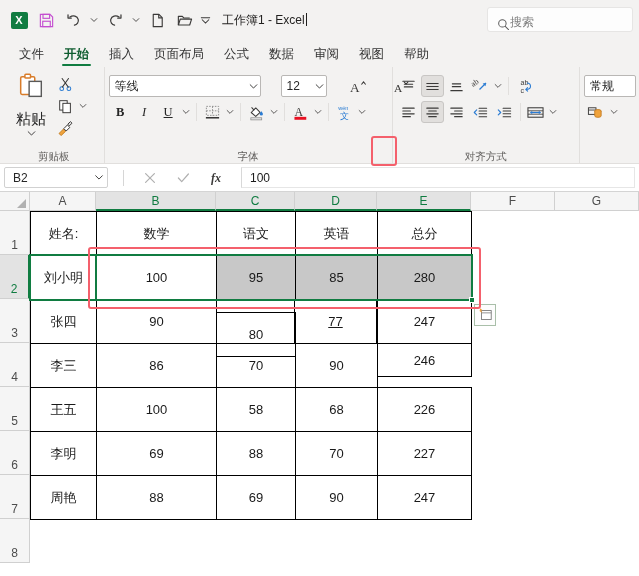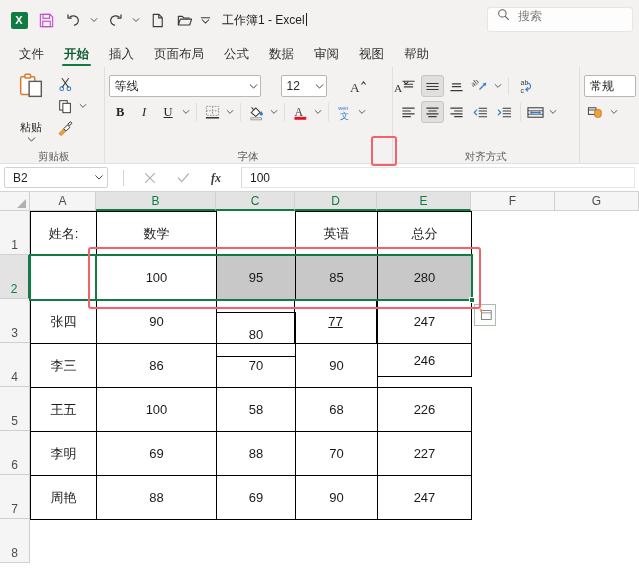--- a/index.html
+++ b/index.html
@@ -31,21 +31,21 @@
   .title-text{
     margin-left:10px; font-size:12px; color:#201f1e; white-space:nowrap;
   }
   .title-caret{
     display:inline-block;width:1px;height:13px;background:#201f1e;
     vertical-align:-2px;margin-left:1px;
   }
   .searchbox{
     position:absolute; left:487px; top:7px; width:146px; height:25px;
     background:#fdfdfd; border:1px solid #e6e5e4; border-radius:3px;
-    display:flex; align-items:flex-start; padding-left:9px; gap:8px;
+    display:flex; align-items:flex-end; padding-left:9px; gap:0;
   }
   .searchbox .ph{ color:#808080; font-size:12px; }
 
   
   .tabs{
     height:27px; background:#f3f2f1; display:flex; align-items:flex-end;
     padding-left:9px; gap:0px; flex:none;
   }
   .tab{
     padding:0 10px; height:25px; line-height:25px; font-size:12.5px;
@@ -71,21 +71,21 @@
   .rgroup .glabel{
     height:15px; font-size:10.5px; color:#605e5c; text-align:center;
     line-height:15px; position:relative;
   }
 
   
   .paste-btn{
     width:46px; display:flex; flex-direction:column; align-items:center;
     padding-top:2px; border-radius:3px;
   }
-  .paste-lbl{ font-size:11px; color:#262626; margin-top:18px; }
+  .paste-lbl{ font-size:15px; color:#262626; margin-top:8px; }
   .mini-col{ display:flex; flex-direction:column; gap:2px; padding-top:4px; }
   .mini-row{ display:flex; align-items:center; gap:1px; }
   .mini-btn{ width:22px;height:20px;display:flex;align-items:center;justify-content:center;border-radius:3px;}
   .chev{ width:11px; height:20px; display:flex;align-items:center;justify-content:center; border-radius:3px;}
 
   
   .fontrow1{ display:flex; align-items:center; gap:20px; padding-top:5px; }
   .fontrow2{ display:flex; align-items:center; gap:1px; padding-top:4px; }
   .combo{
     height:22px; background:#fff; border:1px solid #b9b7b5; border-radius:2px;
@@ -580,23 +580,25 @@
     <div class="rowhead sel" style="top:63px;  height:44px;">2</div>
     <div class="rowhead" style="top:107px; height:44px;">3</div>
     <div class="rowhead" style="top:151px; height:44px;">4</div>
     <div class="rowhead" style="top:195px; height:44px;">5</div>
     <div class="rowhead" style="top:239px; height:44px;">6</div>
     <div class="rowhead" style="top:283px; height:44px;">7</div>
     <div class="rowhead" style="top:327px; height:44px;">8</div>
 
     <div class="cell bordered" style="left:96px;  top:19px; width:121px; height:45px;">数学</div>
     <div class="cell bordered" style="left:30px;  top:19px; width:67px;  height:45px;">姓名:</div>
+    <div class="cell bordered" style="left:216px; top:19px; width:80px;  height:45px;">语文</div>
     <div class="cell bordered" style="left:295px; top:19px; width:83px;  height:45px;">英语</div>
     <div class="cell bordered" style="left:377px; top:19px; width:95px;  height:45px;">总分</div>
 
+    <div class="cell bordered" style="left:30px;  top:63px; width:67px;  height:45px;">刘小明</div>
     <div class="cell bordered" style="left:96px;  top:63px; width:121px; height:45px;">100</div>
     <div class="cell bordered selfill" style="left:216px; top:63px; width:80px;  height:45px;">95</div>
     <div class="cell bordered selfill" style="left:295px; top:63px; width:83px;  height:45px;">85</div>
     <div class="cell bordered selfill" style="left:377px; top:63px; width:95px;  height:45px;">280</div>
 
     <div class="cell bordered" style="left:30px;  top:107px; width:67px;  height:45px;">张四</div>
     <div class="cell bordered" style="left:96px;  top:107px; width:121px; height:45px;">90</div>
     <div class="cell bordered" style="left:216px; top:120px; width:80px;  height:45px;">80</div>
     <div class="cell bordered" style="left:294px; top:107px; width:83px;  height:45px;text-decoration:underline;">77</div>
     <div class="cell bordered" style="left:377px; top:107px; width:95px;  height:45px;">247</div>

